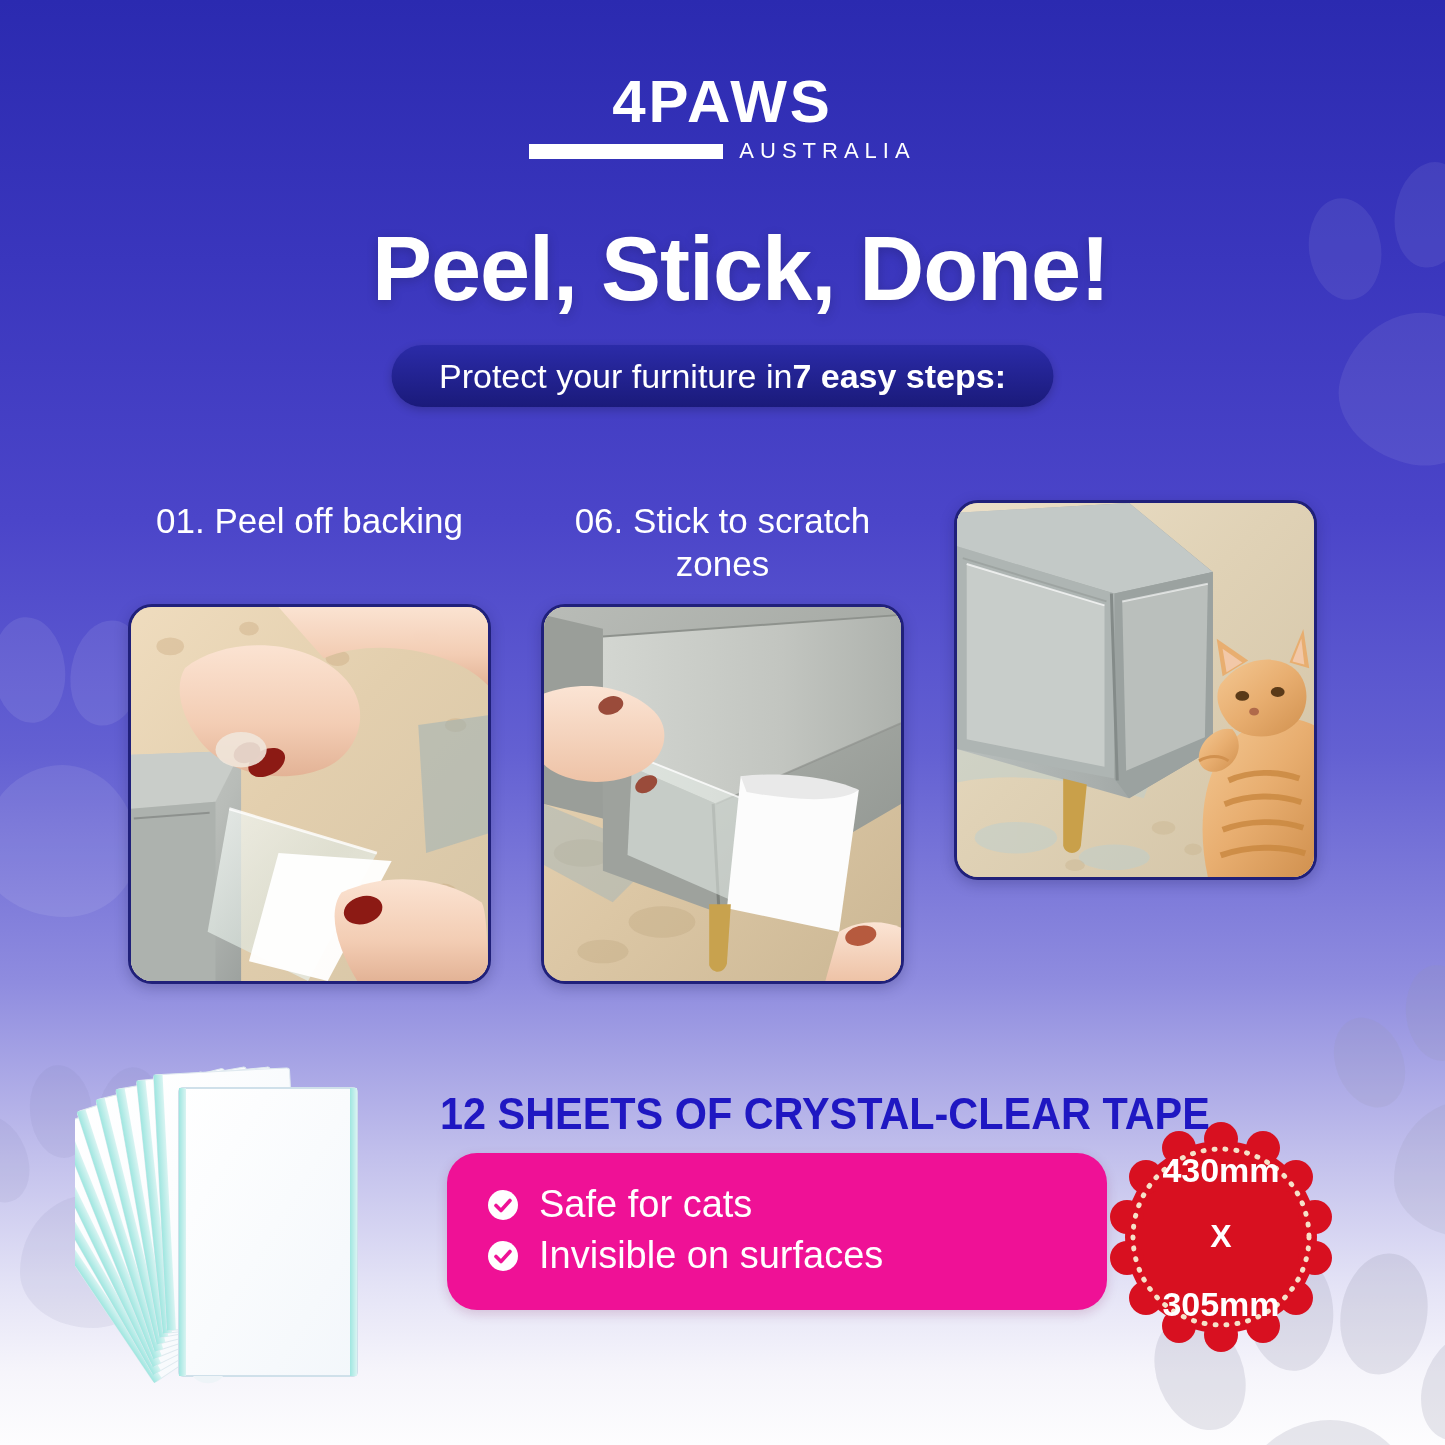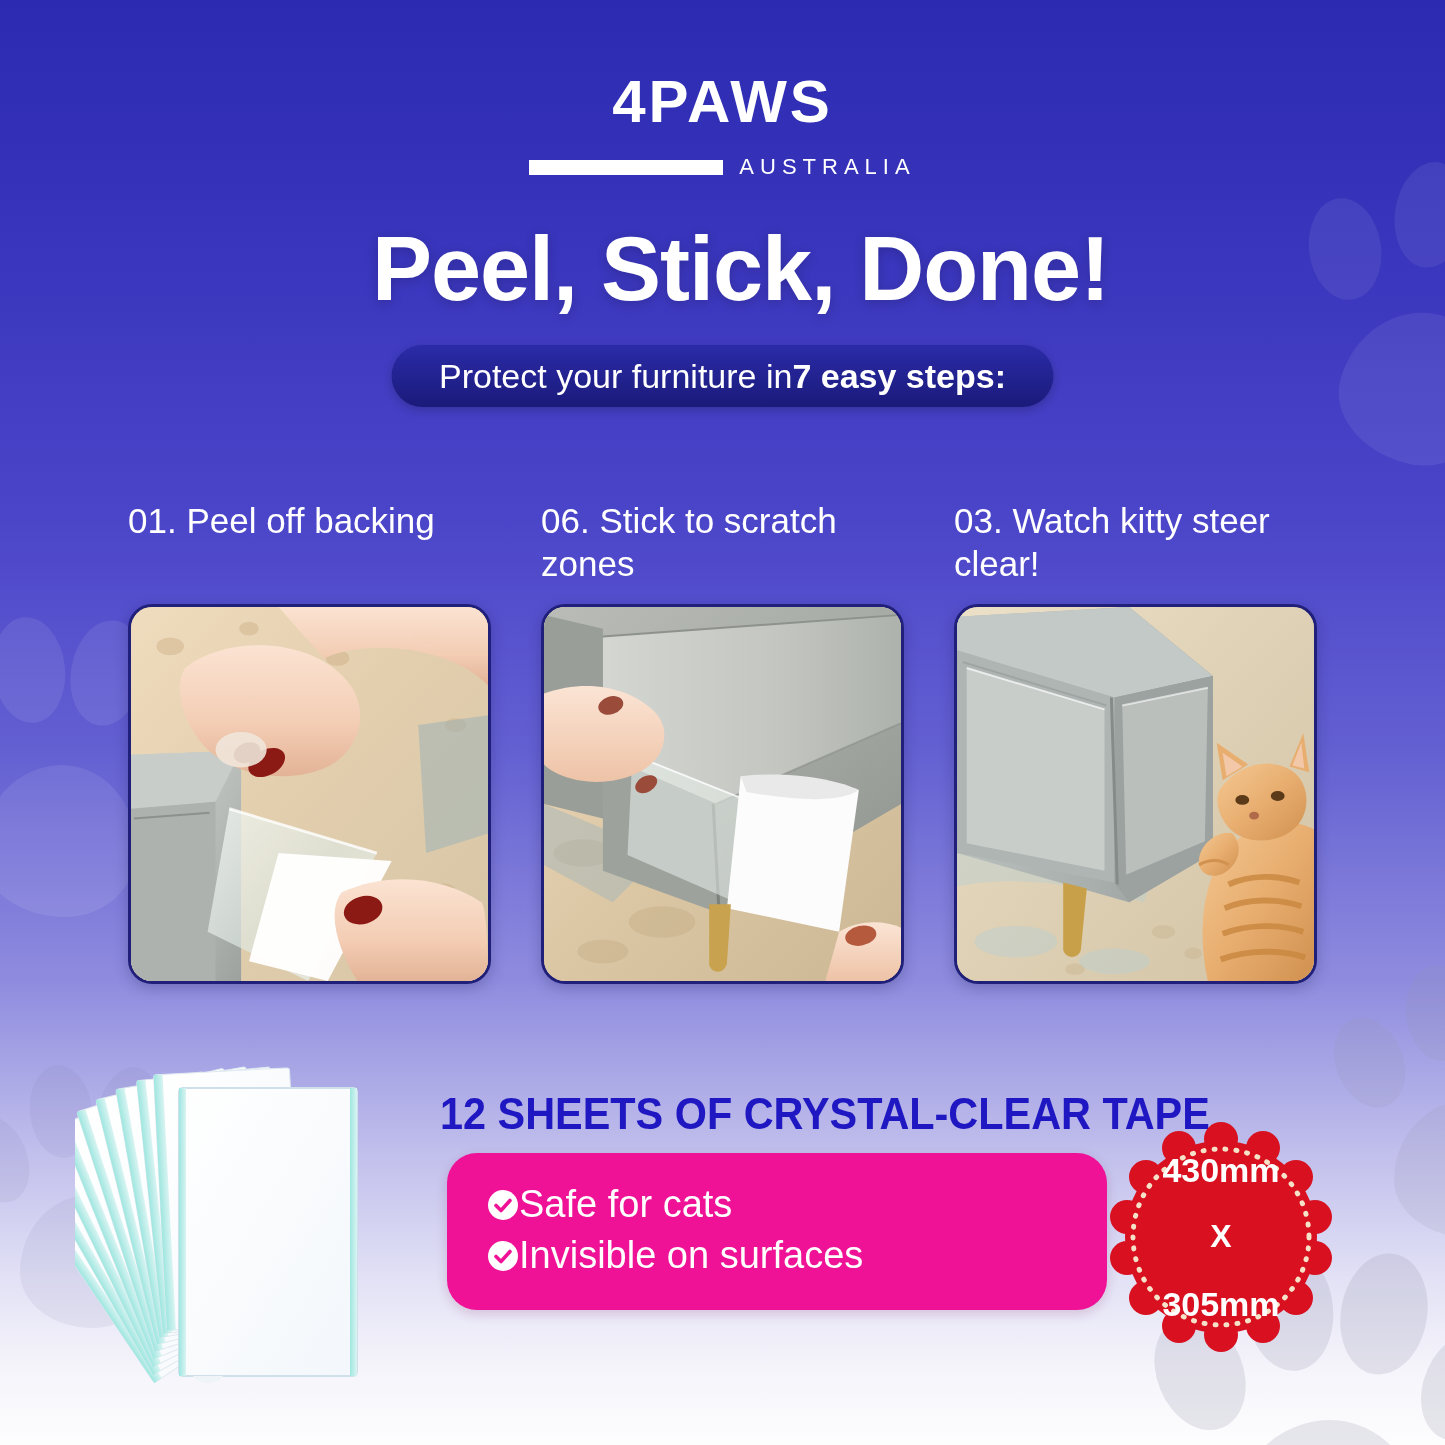--- a/index.html
+++ b/index.html
@@ -70,21 +70,21 @@
     font-size: 60px;
     letter-spacing: 3px;
     color: #ffffff;
     line-height: 1;
   }
   .logo-sub-row {
     display: flex;
     align-items: center;
     justify-content: center;
     gap: 16px;
-    margin-top: 22px;
+    margin-top: 6px;
   }
   .logo-rule {
     width: 194px;
     height: 15px;
     background: #ffffff;
   }
   .logo-country {
     font-size: 22px;
     letter-spacing: 6px;
     color: #ffffff;
@@ -127,20 +127,21 @@
   .subpill b { font-weight: 700; }
 
   
   .steps {
     position: absolute;
     left: 128px;
     top: 500px;
     width: 1190px;
     display: flex;
     gap: 50px;
+    text-align: center;
   }
   .step { width: 363px; }
   .step-title {
     color: #ffffff;
     font-size: 35px;
     font-weight: 500;
     line-height: 1.22;
     margin-bottom: 16px;
     min-height: 88px;
   }
@@ -187,20 +188,21 @@
     top: 1153px;
     width: 660px;
     padding: 26px 40px 28px 40px;
     border-radius: 30px;
     background: #ef1196;
     box-shadow: 0 4px 12px rgba(120,10,80,.18);
   }
   .benefit-row {
     display: flex;
     align-items: center;
+    gap: 20px;
     color: #ffffff;
     font-size: 38px;
     line-height: 1.35;
   }
   .check-icon {
     flex: 0 0 auto;
     width: 32px;
     height: 32px;
     display: block;
   }
@@ -387,21 +389,20 @@
           <ellipse cx="68" cy="100" rx="13" ry="9" transform="rotate(-18 68 100)" fill="#9a4b3a"></ellipse>
           <ellipse cx="104" cy="180" rx="12" ry="8" transform="rotate(-30 104 180)" fill="#9a4b3a"></ellipse>
           <path d="M300 330 C320 318 345 318 363 326 L363 380 L286 380 Z" fill="url(#skin2)"></path>
           <ellipse cx="322" cy="334" rx="16" ry="10" transform="rotate(-12 322 334)" fill="#b65a3e"></ellipse>
           <path d="M168 302 L190 302 L186 362 C184 372 172 374 168 364 Z" fill="#c8a24e"></path>
         </svg>
       </div>
     </div>
 
     <div class="step">
-      <div class="step-title">03. Watch kitty steer clear!</div>
       <div class="photo-card">
         <svg viewBox="0 0 363 380" preserveAspectRatio="xMidYMid slice" aria-hidden="true">
           <defs>
             <linearGradient id="rug3" x1="0" y1="0" x2="1" y2="1">
               <stop offset="0%" stop-color="#ece0c8"></stop>
                 <stop offset="45%" stop-color="#e0d2b6"></stop>
               <stop offset="100%" stop-color="#d2c3a6"></stop>
             </linearGradient>
             <linearGradient id="sofa3" x1="0" y1="0" x2="1" y2="0">
               <stop offset="0%" stop-color="#b9bfbd"></stop>

